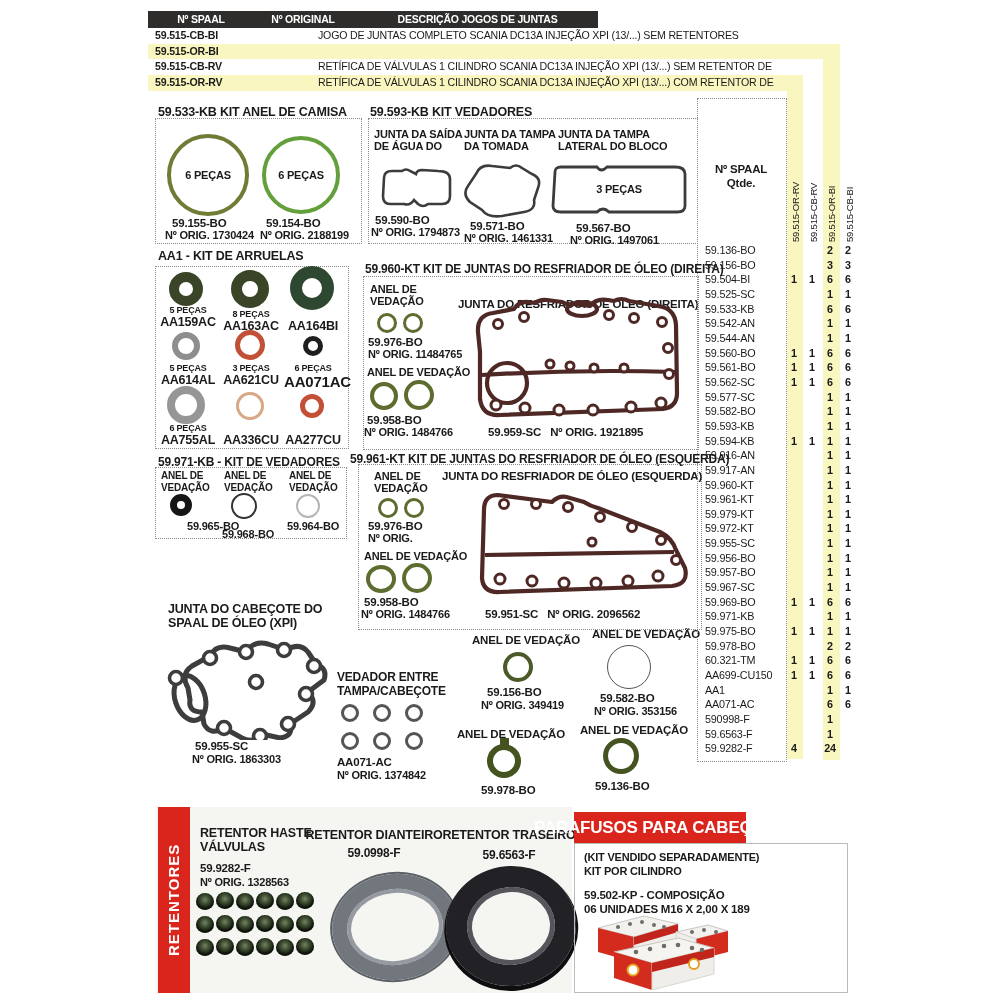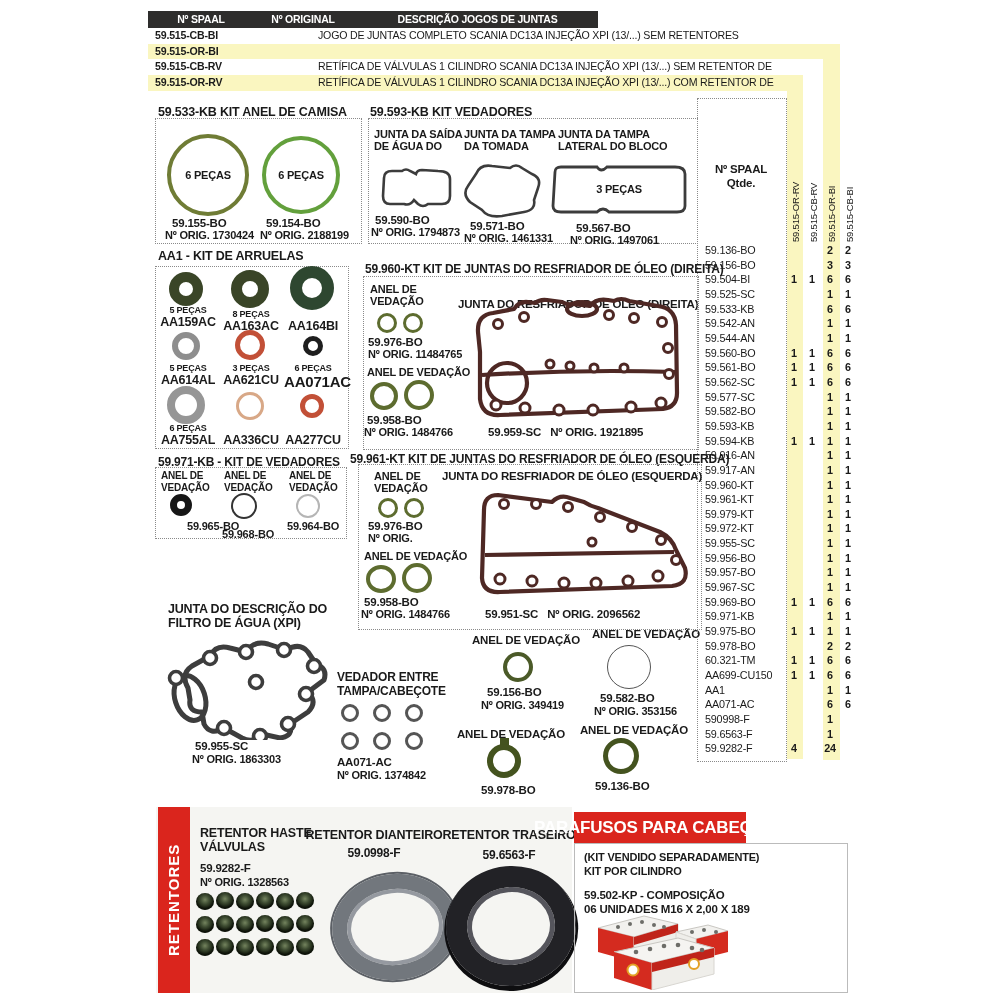--- a/index.html
+++ b/index.html
@@ -212,21 +212,21 @@
         <circle cx="70" cy="101" r="5"></circle>
         <circle cx="102" cy="103" r="5"></circle>
         <circle cx="134" cy="103" r="5"></circle>
         <circle cx="166" cy="101" r="5"></circle>
         <circle cx="196" cy="96" r="5"></circle>
       <circle cx="130" cy="62" r="4"></circle>
     </g>
   </svg>
   <div class="abs pn" style="left:485px;top:608px;white-space:pre;">59.951-SC   Nº ORIG. 2096562</div>
 
-  <div class="abs t" style="left:168px;top:602px;"><span>JUNTA DO DESCRIÇÃO DO</span><br><span>FILTRO DE ÁGUA (XPI)</span></div>
+  <div class="abs t" style="left:168px;top:602px;"><span>JUNTA DO CABEÇOTE DO</span><br><span>SPAAL DE ÓLEO (XPI)</span></div>
   <svg class="abs" style="left:156px;top:632px;" width="185" height="108" viewBox="0 0 185 108">
     <g fill="none" stroke="#3d3d3d" stroke-width="5" stroke-linejoin="round">
       <path d="M32,56 Q24,42 36,34 L54,24 Q60,12 74,16 L90,20 Q98,8 112,12 L130,18 Q144,10 152,20 L160,32 Q172,36 168,48 L152,60 Q162,70 152,80 L134,92 Q138,104 124,106 L106,102 Q98,112 86,106 L68,96 Q54,104 48,92 L46,80 Q32,80 34,68 Z"></path>
       <ellipse cx="34" cy="66" rx="15" ry="23" transform="rotate(-18 34 66)"></ellipse>
     </g>
     <g fill="#fff" stroke="#3d3d3d" stroke-width="3.6">
       <circle cx="54" cy="26" r="6.5"></circle>
         <circle cx="90" cy="20" r="6.5"></circle>
         <circle cx="128" cy="18" r="6.5"></circle>
         <circle cx="158" cy="34" r="6.5"></circle>

